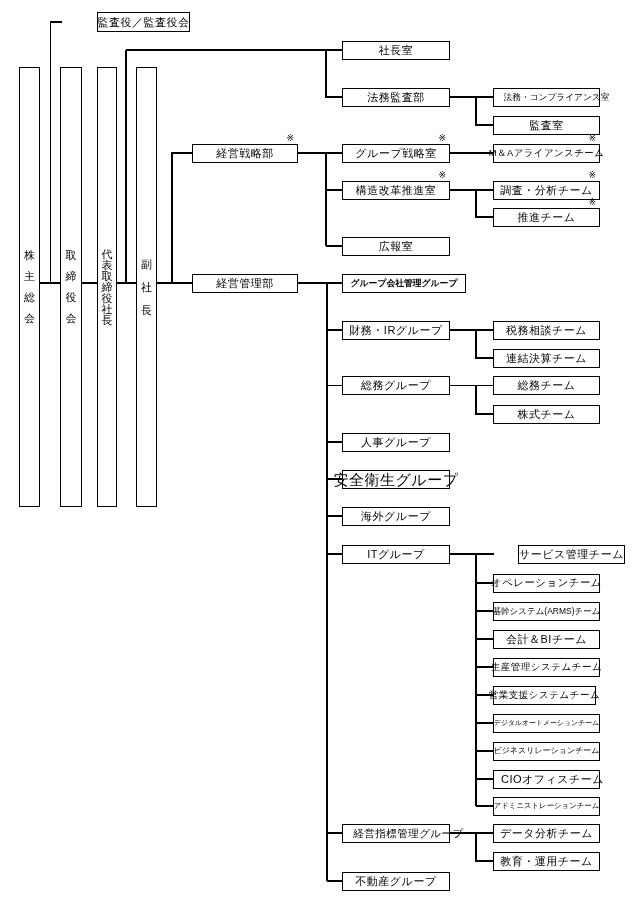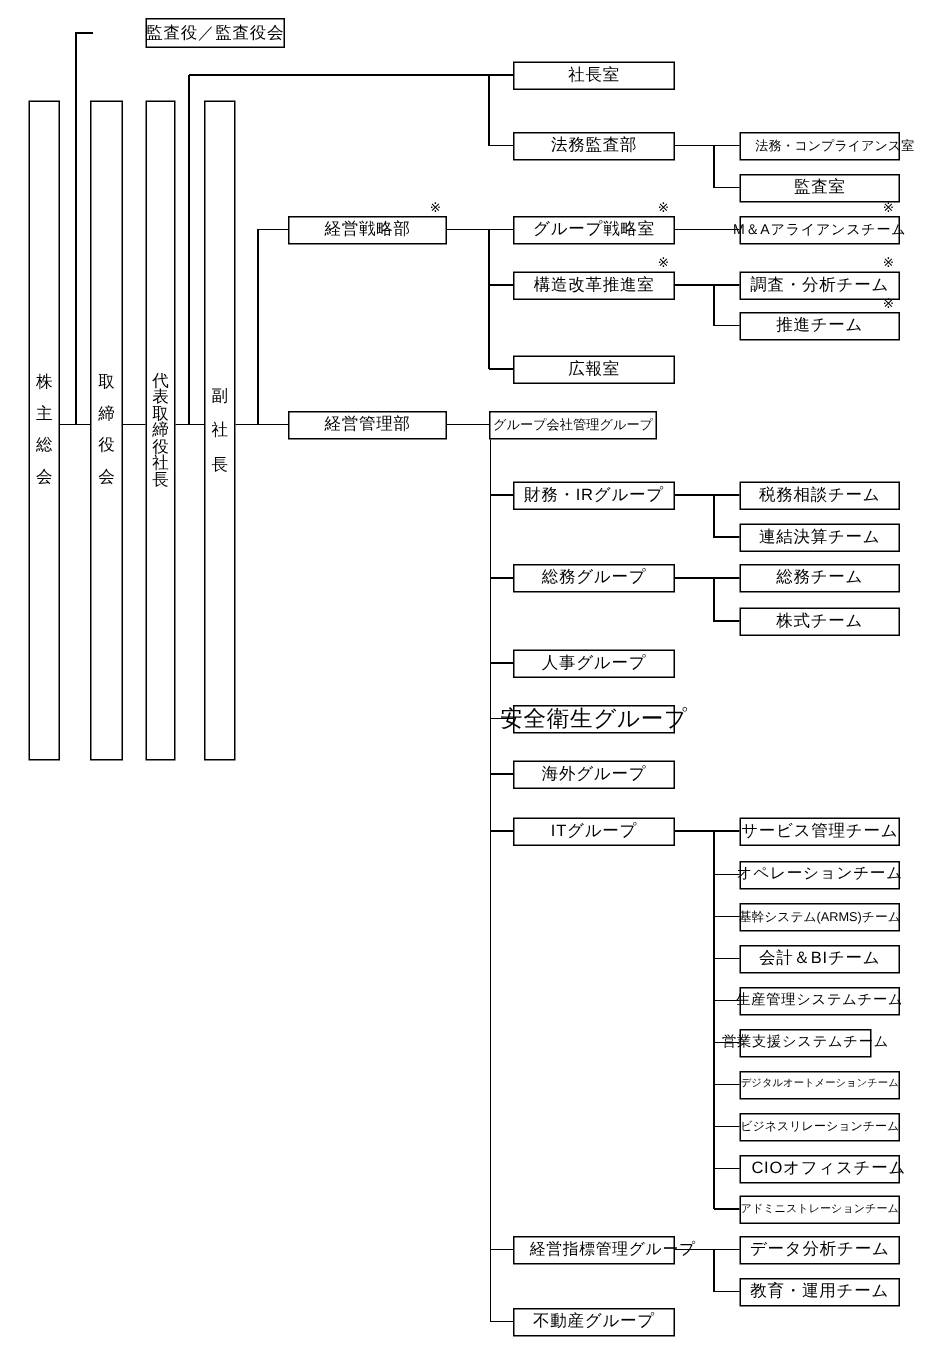--- a/index.html
+++ b/index.html
@@ -128,21 +128,21 @@
         <span class="mark">※</span>
         <span class="lbl" style="font-size: 11px;">グループ戦略室</span>
       </div>
       <div class="node" style="left: 342px; top: 180.5px; width: 108px; height: 19px;">
         <span class="mark">※</span>
         <span class="lbl" style="font-size: 11px;">構造改革推進室</span>
       </div>
       <div class="node" style="left: 342px; top: 236.5px; width: 108px; height: 19px;">
         <span class="lbl" style="font-size: 11px;">広報室</span>
       </div>
-      <div class="node" style="left: 326px; top: 273.5px; width: 112px; height: 19px;">
+      <div class="node" style="left: 342px; top: 273.5px; width: 124px; height: 19px; font-weight: bold;">
         <span class="lbl" style="font-size: 8.8px; letter-spacing: 0px;">グループ会社管理グループ</span>
       </div>
       <div class="node" style="left: 342px; top: 320.5px; width: 108px; height: 19px;">
         <span class="lbl" style="font-size: 11px;">財務・IRグループ</span>
       </div>
       <div class="node" style="left: 342px; top: 376px; width: 108px; height: 19px;">
         <span class="lbl" style="font-size: 11px;">総務グループ</span>
       </div>
       <div class="node" style="left: 342px; top: 432.5px; width: 108px; height: 19px;">
         <span class="lbl" style="font-size: 11px;">人事グループ</span>
@@ -185,36 +185,36 @@
       </div>
       <div class="node" style="left: 493px; top: 348.5px; width: 107px; height: 19px;">
         <span class="lbl" style="font-size: 11px;">連結決算チーム</span>
       </div>
       <div class="node" style="left: 493px; top: 376px; width: 107px; height: 19px;">
         <span class="lbl" style="font-size: 11px;">総務チーム</span>
       </div>
       <div class="node" style="left: 493px; top: 404.5px; width: 107px; height: 19px;">
         <span class="lbl" style="font-size: 11px;">株式チーム</span>
       </div>
-      <div class="node" style="left: 493px; top: 544.5px; width: 107px; height: 19px;">
+      <div class="node" style="left: 518px; top: 544.5px; width: 107px; height: 19px;">
         <span class="lbl" style="font-size: 11px;">サービス管理チーム</span>
       </div>
       <div class="node" style="left: 493px; top: 573.5px; width: 107px; height: 19px;">
         <span class="lbl" style="font-size: 10.4px;">オペレーションチーム</span>
       </div>
       <div class="node" style="left: 493px; top: 601.5px; width: 107px; height: 19px;">
         <span class="lbl" style="font-size: 8.5px; letter-spacing: 0px;">基幹システム(ARMS)チーム</span>
       </div>
       <div class="node" style="left: 493px; top: 629.5px; width: 107px; height: 19px;">
         <span class="lbl" style="font-size: 11px;">会計＆BIチーム</span>
       </div>
       <div class="node" style="left: 493px; top: 657.5px; width: 107px; height: 19px;">
         <span class="lbl" style="font-size: 9.5px;">生産管理システムチーム</span>
       </div>
-      <div class="node" style="left: 493px; top: 685.5px; width: 88px; height: 19px;">
+      <div class="node" style="left: 493px; top: 685.5px; width: 103px; height: 19px;">
         <span class="lbl" style="font-size: 9.5px;">営業支援システムチーム</span>
       </div>
       <div class="node" style="left: 493px; top: 713.5px; width: 107px; height: 19px;">
         <span class="lbl" style="font-size: 6.9px; letter-spacing: 0px;">デジタルオートメーションチーム</span>
       </div>
       <div class="node" style="left: 493px; top: 741.5px; width: 107px; height: 19px;">
         <span class="lbl" style="font-size: 8px; letter-spacing: 0px;">ビジネスリレーションチーム</span>
       </div>
       <div class="node" style="left: 493px; top: 769.5px; width: 107px; height: 19px;">
         <span class="lbl" style="font-size: 11px; padding-left: 12px;">CIOオフィスチーム</span>

